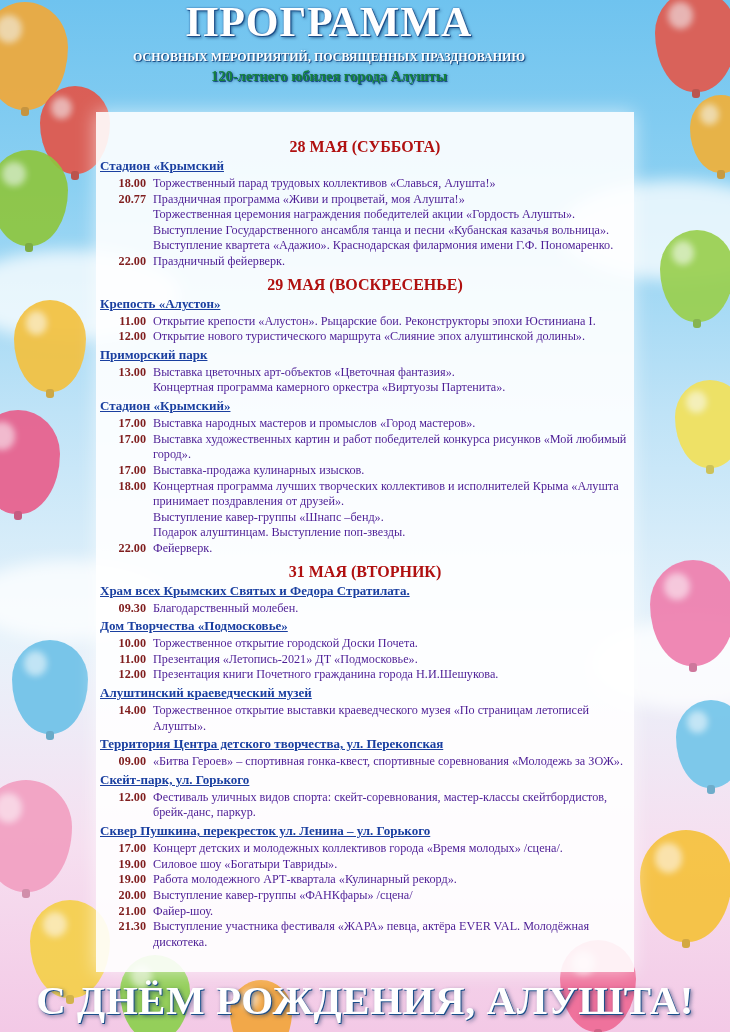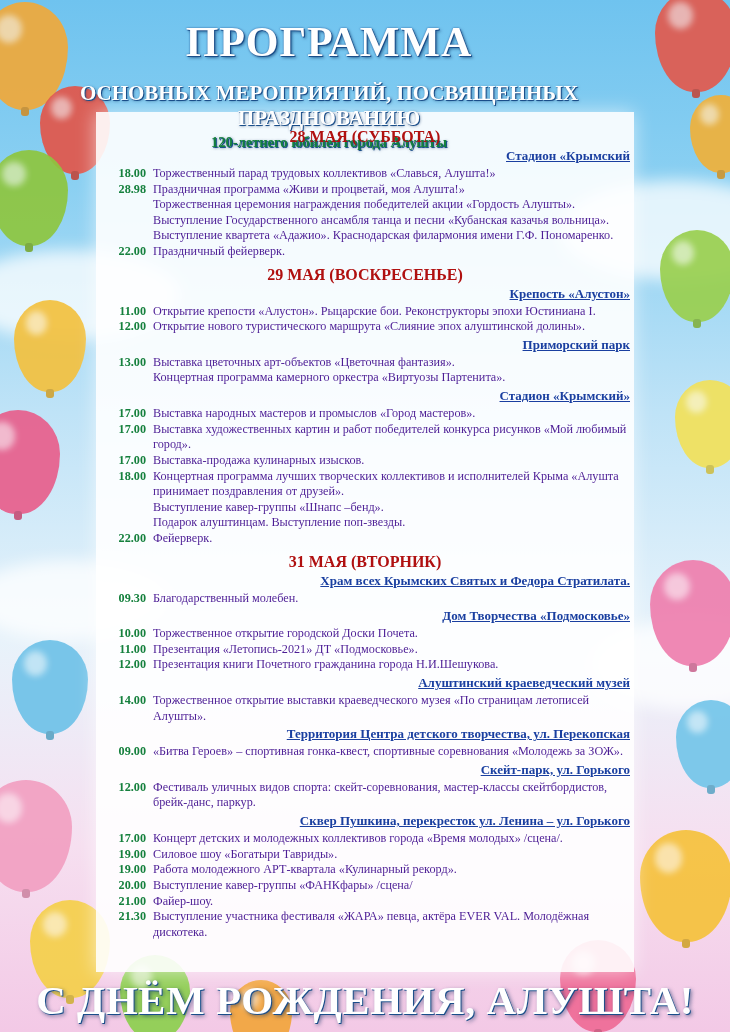--- a/index.html
+++ b/index.html
@@ -63,90 +63,90 @@
     top: 112px;
     width: 538px;
     bottom: 60px;
     background: rgba(255,255,255,.90);
     box-shadow: 0 0 18px rgba(255,255,255,.6);
   }
 
   
   .header {
     position: absolute;
-    top: 20px;
+    top: 0;
     left: 0;
     width: 658px;
     text-align: center;
     z-index: 5;
   }
   .title-main {
     font-family: "Liberation Serif", serif;
     font-weight: bold;
     font-size: 42px;
     letter-spacing: 1px;
     color: #ffffff;
     text-shadow: 1px 1px 0 #1a4e8a, 2px 2px 3px rgba(0,40,90,.55), 0 0 2px #2a5fa0;
     line-height: 1.05;
   }
   .title-sub1 {
     font-weight: bold;
-    font-size: 21px;
+    font-size: 12px;
     color: #ffffff;
     text-shadow: 1px 1px 0 #1a4e8a, 1px 1px 3px rgba(0,40,90,.6);
-    margin-top: 17px;
+    margin-top: 6px;
     text-align: center;
   }
   .title-sub2 {
     font-weight: bold;
     font-size: 14.5px;
     color: #15803d;
     text-shadow: 1px 1px 0 #1a4e8a, 1px 1px 3px rgba(0,40,90,.6);
     margin-top: 3px;
   }
 
   
   .content {
     position: absolute;
     left: 100px;
-    top: 122px;
+    top: 132px;
     width: 530px;
     z-index: 6;
     color: #141414;
   }
   .day-head {
     text-align: center;
     font-weight: bold;
     font-size: 16px;
     color: #b01010;
     margin: 6px 0 2px;
   }
   .venue {
-    text-align: right;
+    text-align: left;
     font-weight: bold;
     font-size: 13px;
     color: #1a3fa0;
     text-decoration: underline;
     margin: 2px 0 2px;
   }
   .venue.first { margin-top: 2px; }
 
   .row {
     display: flex;
     align-items: flex-start;
     font-size: 12.2px;
     line-height: 1.28;
     margin: 0;
   }
   .row .time {
     flex: 0 0 46px;
     text-align: right;
     padding-right: 7px;
     font-weight: bold;
-    color: #15803d;
+    color: #7f1d1d;
     white-space: nowrap;
   }
   .row .txt {
     flex: 1 1 auto;
     color: #4c1d95;
   }
   .row.cont .time { color: transparent; }
 
   
   .footer {
@@ -241,21 +241,21 @@
 </div>
 
 <div class="content" id="program-root">
     <div class="day-head">28 МАЯ (СУББОТА)</div>
     <div class="venue first">Стадион «Крымский</div>
     <div class="row">
       <span class="time">18.00</span>
       <span class="txt">Торжественный парад трудовых коллективов «Славься, Алушта!»</span>
     </div>
     <div class="row">
-      <span class="time">28.98</span>
+      <span class="time">20.77</span>
       <span class="txt">Праздничная программа «Живи и процветай, моя Алушта!»</span>
     </div>
     <div class="row cont">
       <span class="time">&nbsp;</span>
       <span class="txt">Торжественная церемония награждения победителей акции «Гордость Алушты».</span>
     </div>
     <div class="row cont">
       <span class="time">&nbsp;</span>
       <span class="txt">Выступление Государственного ансамбля танца и песни «Кубанская казачья вольница».</span>
     </div>

